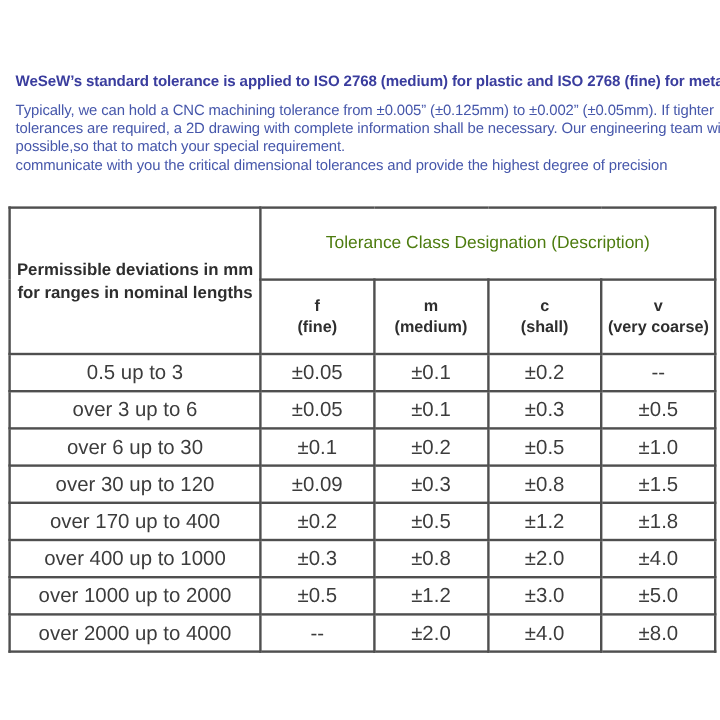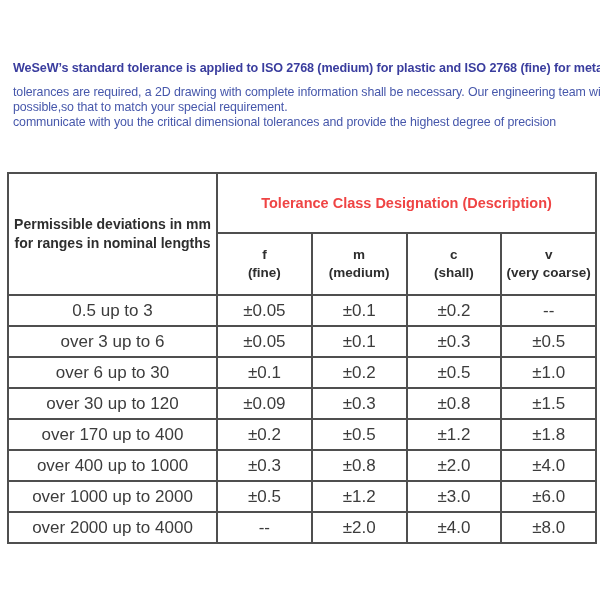--- a/index.html
+++ b/index.html
@@ -35,36 +35,37 @@
   .col-tol   { width: 94.75px; }
 
   tr.group-row   { height: 60px; }
   tr.subhead-row { height: 62px; }
   tr.data-row    { height: 31px; }
 
   th.rowhead {
     font-size: 14px; font-weight: bold; color: #2e2e2e; line-height: 19px; border-radius: 28px;
   }
   th.grouphead {
-    font-size: 14.5px; font-weight: bold; color: #ef4444;
+    font-size: 14.5px; font-weight: normal; color: #4d7c0f;
   }
   th.subhead { font-size: 13.5px; font-weight: bold; color: #2e2e2e; line-height: 18px; }
 
   td.range-cell, td.value-cell {
     font-size: 17px; color: #3c3c3c; font-weight: normal;
   }
 </style>
 </head>
 <body>
 
 <div class="page">
 
   <div class="intro">
     <div class="heading">WeSeW’s standard tolerance is applied to ISO 2768 (medium) for plastic and ISO 2768 (fine) for metals.</div>
     <div class="para">
+      <div class="pline">Typically, we can hold a CNC machining tolerance from ±0.005” (±0.125mm) to ±0.002” (±0.05mm). If tighter</div>
       <div class="pline">tolerances are required, a 2D drawing with complete information shall be necessary. Our engineering team will</div>
       <div class="pline">possible,so that to match your special requirement.</div>
       <div class="pline">communicate with you the critical dimensional tolerances and provide the highest degree of precision</div>
     </div>
   </div>
 
   <table class="tol-table">
     <colgroup>
       <col class="col-range">
       <col class="col-tol">
@@ -139,21 +140,21 @@
         <td class="value-cell">±0.3</td>
         <td class="value-cell">±0.8</td>
         <td class="value-cell">±2.0</td>
         <td class="value-cell">±4.0</td>
       </tr>
       <tr class="data-row">
         <td class="range-cell">over 1000 up to 2000</td>
         <td class="value-cell">±0.5</td>
         <td class="value-cell">±1.2</td>
         <td class="value-cell">±3.0</td>
-        <td class="value-cell">±6.0</td>
+        <td class="value-cell">±5.0</td>
       </tr>
       <tr class="data-row">
         <td class="range-cell">over 2000 up to 4000</td>
         <td class="value-cell">--</td>
         <td class="value-cell">±2.0</td>
         <td class="value-cell">±4.0</td>
         <td class="value-cell">±8.0</td>
       </tr>
     </tbody>
   </table>

